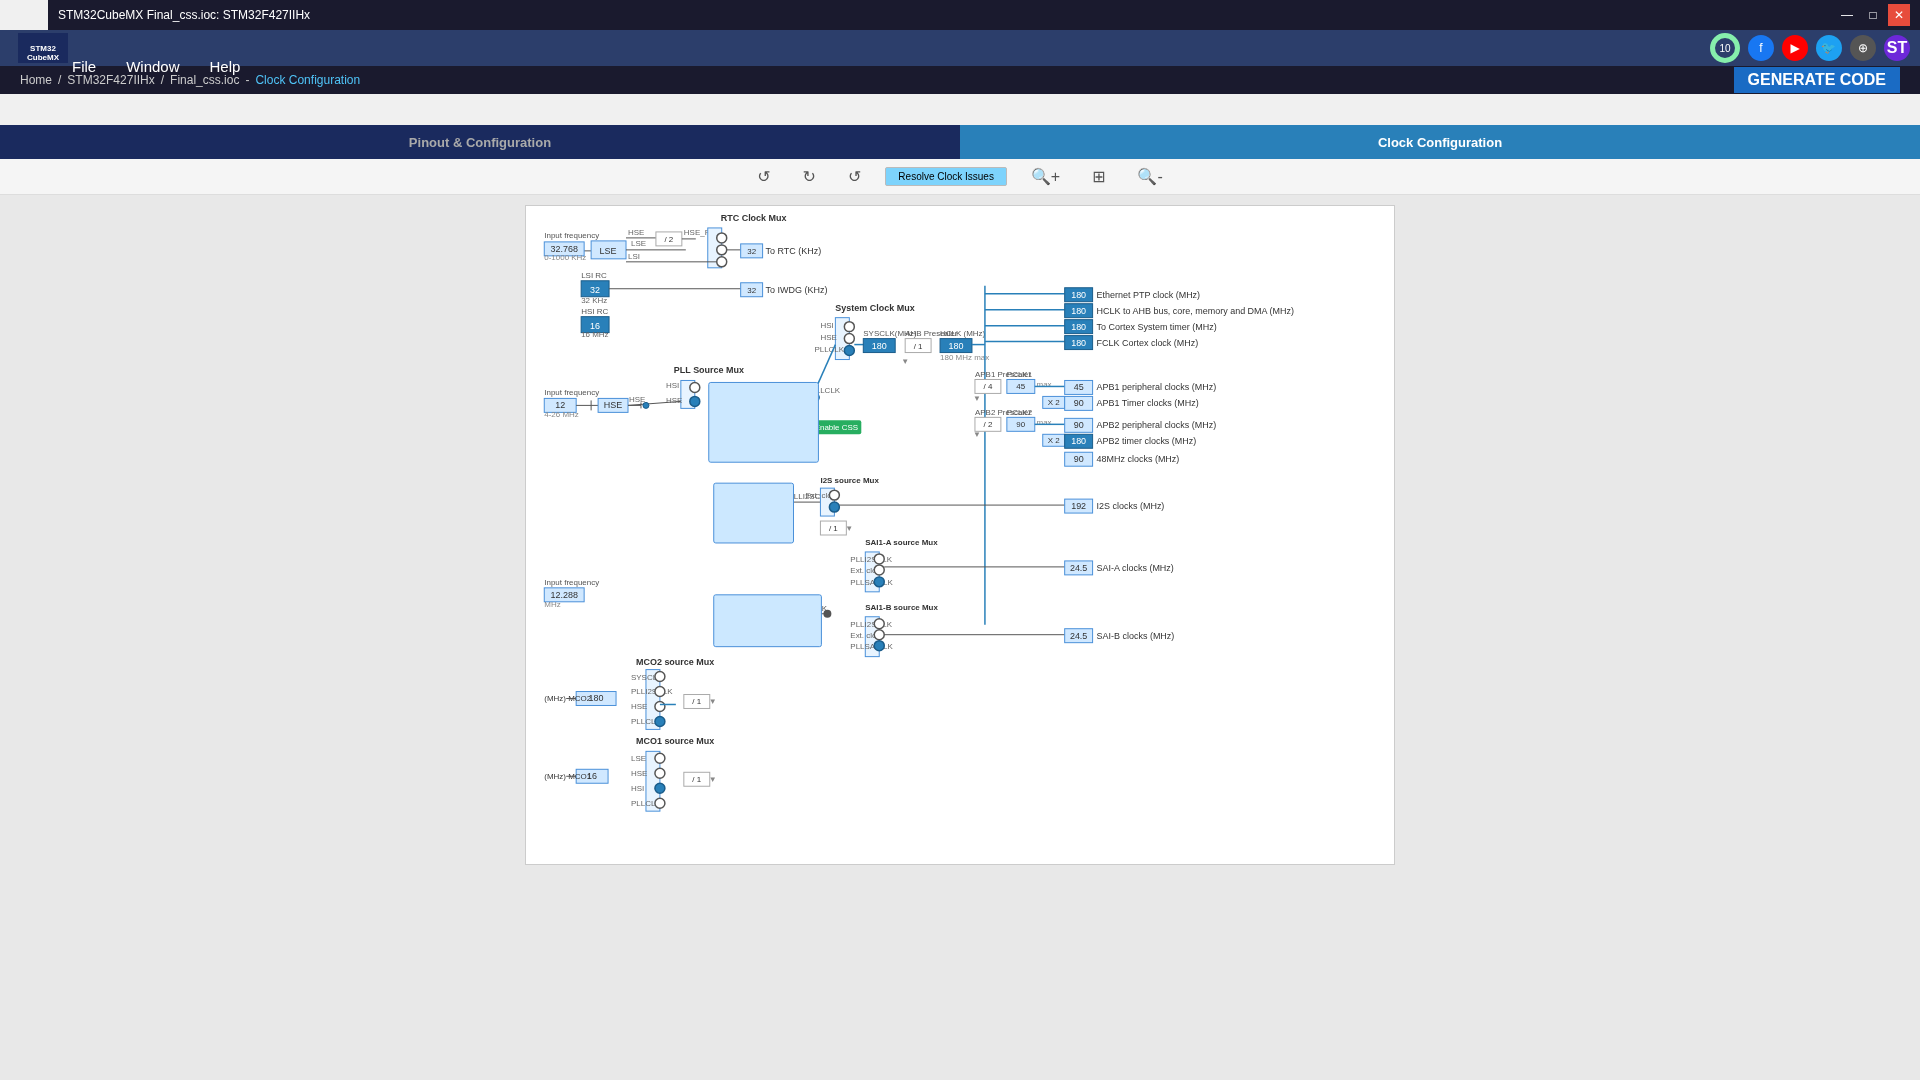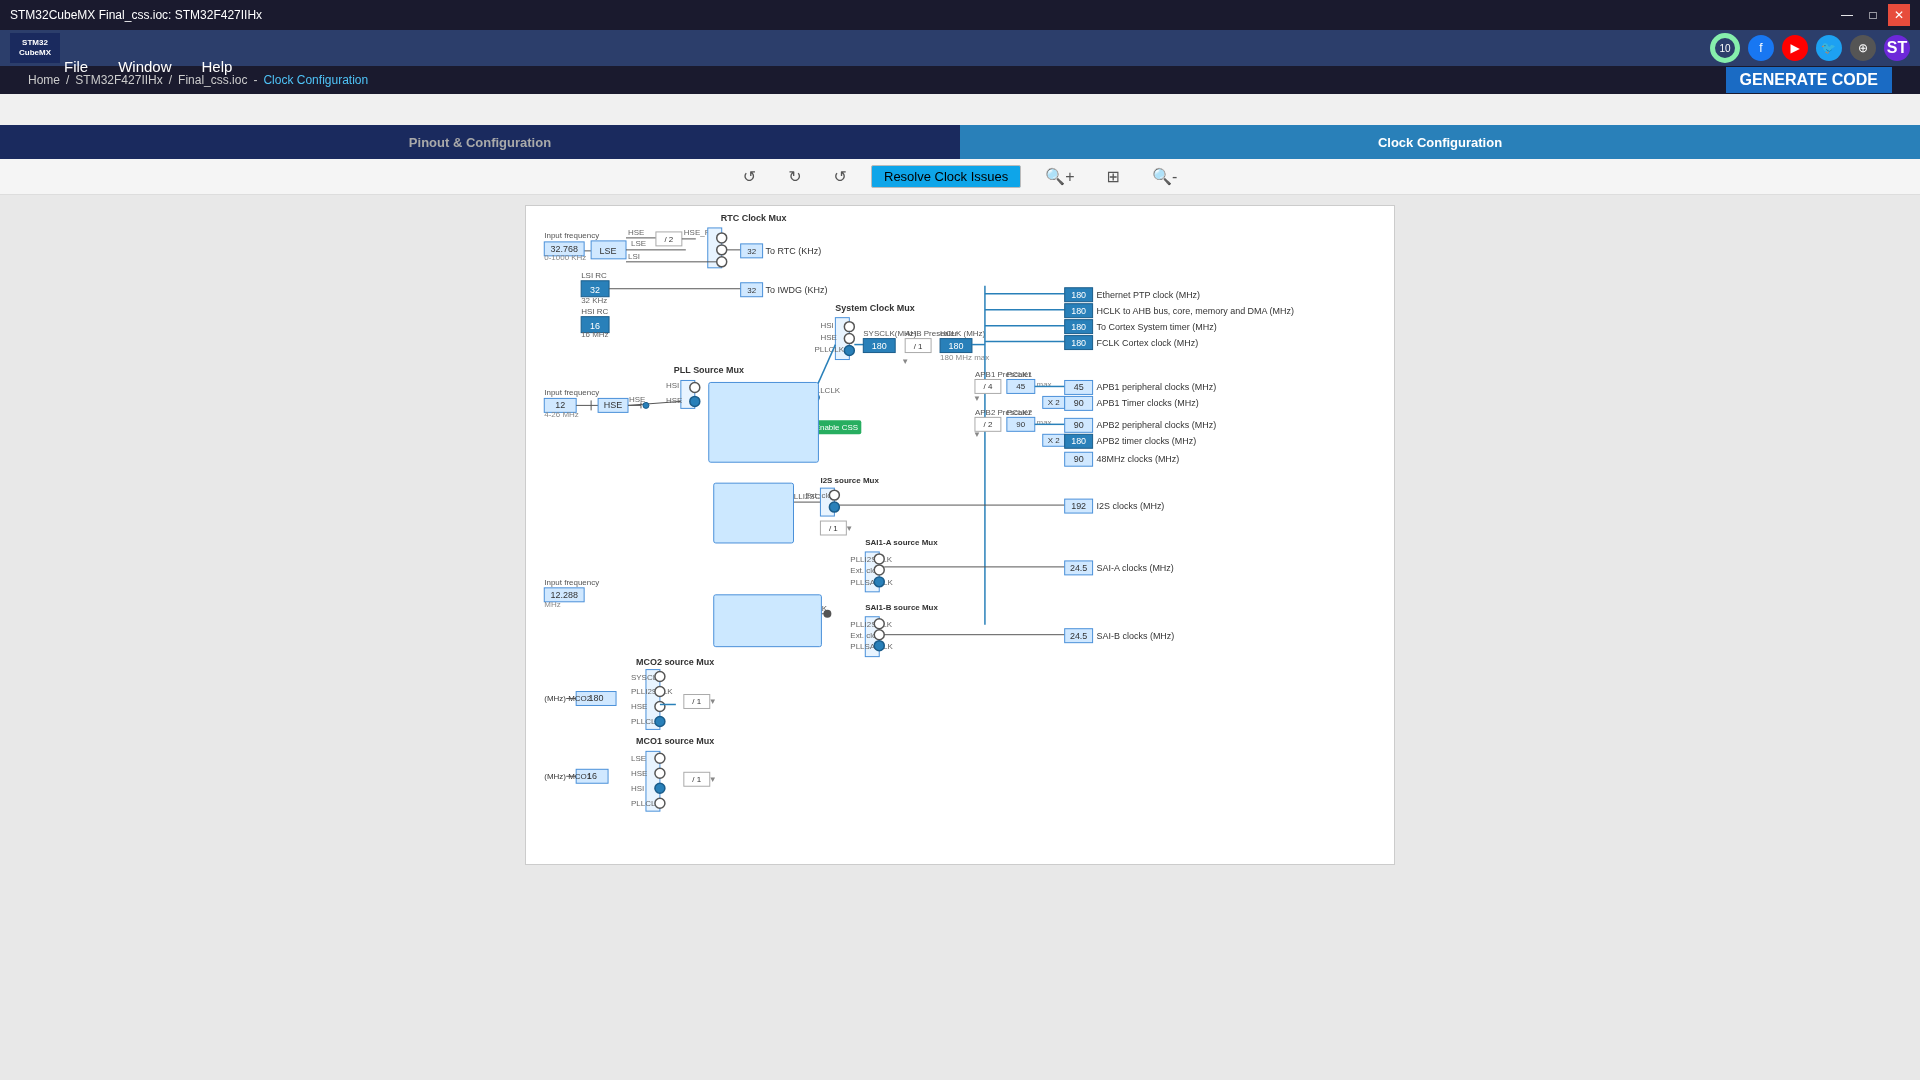--- a/index.html
+++ b/index.html
@@ -7,20 +7,21 @@
 
     
     .title-bar {
       background: #1a1a2e;
       color: white;
       height: 30px;
       display: flex;
       align-items: center;
       padding: 0 10px;
       justify-content: space-between;
+      margin-left: 48px;
     }
     .title-bar-left { display: flex; align-items: center; gap: 8px; font-size: 12px; }
     .title-bar-controls { display: flex; gap: 4px; }
     .title-btn {
       width: 22px; height: 22px; border: none; cursor: pointer;
       display: flex; align-items: center; justify-content: center;
       font-size: 12px; color: white;
     }
     .title-btn.minimize { background: transparent; }
     .title-btn.maximize { background: transparent; }
@@ -30,39 +31,39 @@
     .menu-bar {
       background: #2c3e6b;
       height: 36px;
       display: flex;
       align-items: center;
       padding: 0 10px;
       gap: 20px;
       justify-content: space-between;
     }
     .menu-bar-left { display: flex; align-items: center; gap: 4px; }
-    .logo-box { width: 50px; height: 30px; background: #1a2a5e; display: flex; align-items: center; justify-content: center; }
+    .logo-box { width: 50px; height: 30px; background: #1a2a5e; display: flex; align-items: flex-end; justify-content: center; margin-left: 8px; }
     .logo-text { color: white; font-size: 8px; font-weight: bold; text-align: center; line-height: 1.2; }
     .menu-items { display: flex; gap: 30px; }
     .menu-item { color: white; font-size: 15px; cursor: pointer; margin-top: 36px; }
     .menu-bar-right { display: flex; align-items: center; gap: 8px; }
     .social-icon { width: 26px; height: 26px; border-radius: 50%; display: flex; align-items: center; justify-content: center; font-size: 12px; cursor: pointer; }
     .icon-fb { background: #1877f2; color: white; }
     .icon-yt { background: #ff0000; color: white; }
     .icon-tw { background: #1da1f2; color: white; }
     .icon-net { background: #555; color: white; }
     .icon-st { background: #6d28d9; color: white; font-weight: bold; font-size: 16px; }
 
     
     .breadcrumb-bar {
       background: #1a1a2e;
       height: 28px;
       display: flex;
       align-items: center;
-      padding: 0 28px;
+      padding: 0 20px;
       gap: 6px;
       justify-content: space-between;
     }
     .breadcrumb { display: flex; align-items: center; gap: 6px; color: #ccc; font-size: 12px; }
     .breadcrumb-active { color: #4fc3f7; }
     .generate-btn {
       background: #1a6bc4;
       color: white;
       border: none;
       padding: 4px 14px;
@@ -98,24 +99,24 @@
       align-items: center;
       justify-content: center;
       gap: 16px;
       border-bottom: 1px solid #ddd;
     }
     .toolbar-btn {
       background: none; border: none; cursor: pointer;
       font-size: 16px; color: #555; padding: 4px 8px;
     }
     .resolve-btn {
-      background: #0ea5e9;
+      background: #7dd3fc;
       border: 1px solid #bbb;
       padding: 3px 12px;
-      font-size: 13px;
+      font-size: 10px;
       cursor: pointer;
       border-radius: 2px;
     }
 
     
     .main-content {
       background: #e8e8e8;
       padding: 10px;
       height: calc(1080px - 30px - 36px - 28px - 34px - 36px);
       display: flex;

